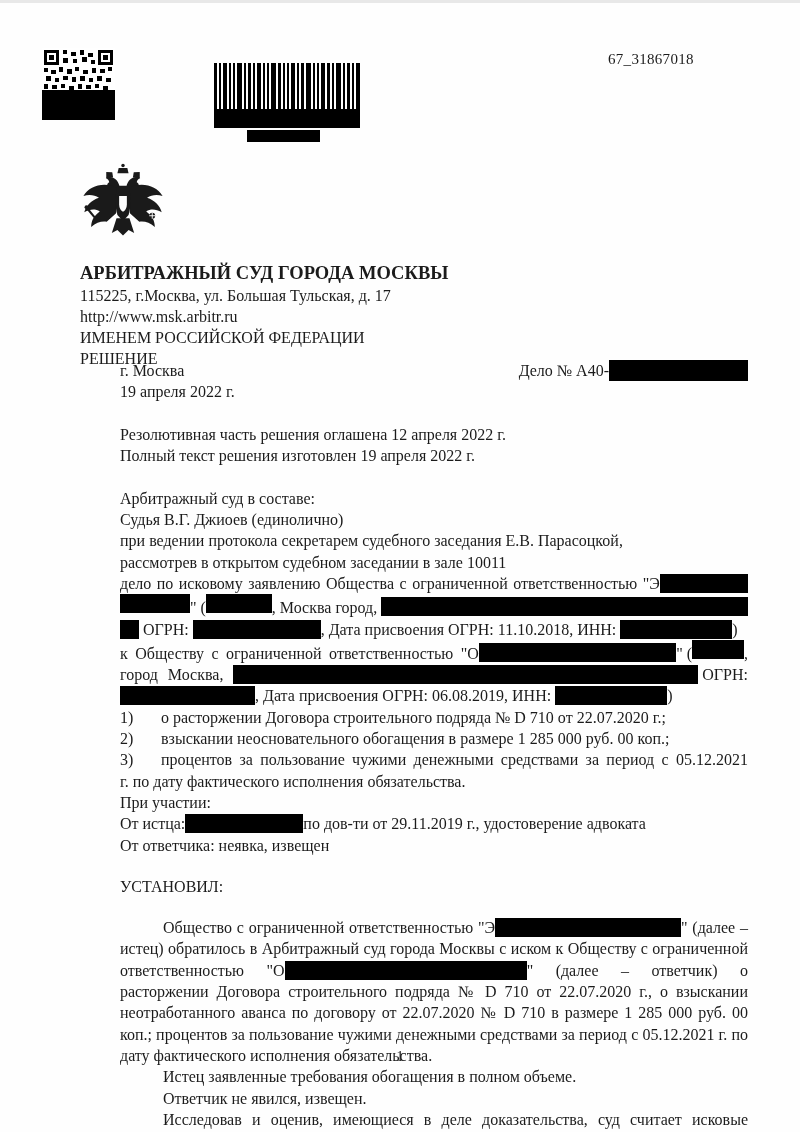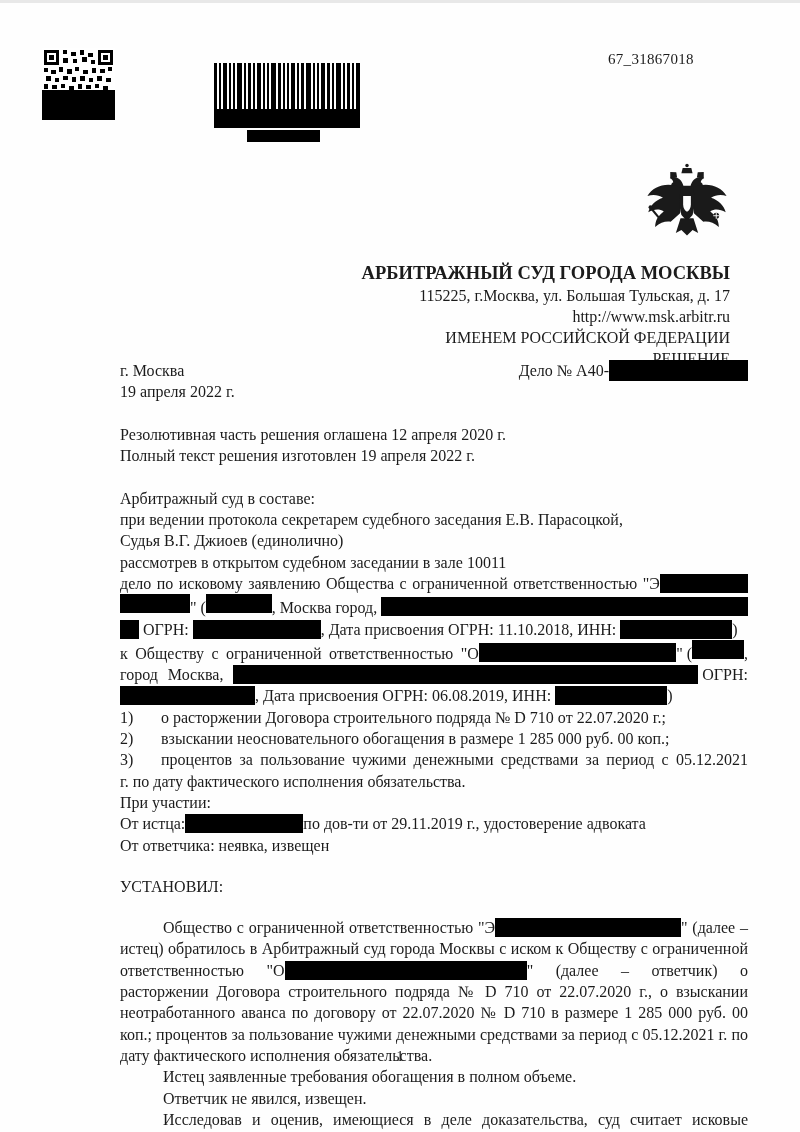--- a/index.html
+++ b/index.html
@@ -9,21 +9,21 @@
     background:#fefefe; color:#1b1b1b;
     font-family:"Liberation Serif","DejaVu Serif",serif;
     font-size:16px; line-height:21.3px; overflow:hidden;
   }
   
   .qr { position:absolute; left:42px; top:45px; }
   .barcode { position:absolute; left:214px; top:60px; }
   .barcode-redact2 { position:absolute; left:247px; top:127px; width:73px; height:12px; background:#000; }
   .docnum { position:absolute; left:608px; top:46px; font-size:15px; letter-spacing:0.3px; }
   
-  .hdr { position:absolute; left:80px; right:70px; top:160px; text-align:right; }
+  .hdr { position:absolute; left:80px; right:70px; top:160px; text-align:left; }
   .crest { line-height:0; margin-bottom:8px; }
   .court-name { font-weight:bold; font-size:18.5px; line-height:24px; }
   .hdr .ln { line-height:21px; }
   
   .content { position:absolute; left:120px; right:52px; top:357px; }
   .row { display:flex; }
   .case-right { margin-left:auto; display:flex; align-items:center; }
   .sp { height:21.3px; }
   .sp2 { height:20px; }
   
@@ -166,26 +166,26 @@
 
     <div class="row">
       <span>г. Москва</span>
       <span class="case-right">
           <span>Дело № А40-</span>
           <span class="rd tall" style="width:139px"></span>
         </span>
     </div>
     <div>19 апреля 2022 г.</div>
     <div class="sp"></div>
-    <div>Резолютивная часть решения оглашена 12 апреля 2020 г.</div>
+    <div>Резолютивная часть решения оглашена 12 апреля 2022 г.</div>
     <div>Полный текст решения изготовлен 19 апреля 2022 г.</div>
     <div class="sp"></div>
     <div>Арбитражный суд в составе:</div>
+    <div>Судья В.Г. Джиоев (единолично)</div>
     <div>при ведении протокола секретарем судебного заседания Е.В. Парасоцкой,</div>
-    <div>Судья В.Г. Джиоев (единолично)</div>
     <div>рассмотрев в открытом судебном заседании в зале 10011</div>
 
     <div class="flexline">
         <span class="ws1">дело по исковому заявлению Общества с ограниченной ответственностью "Э</span>
         <span class="rd grow" style="min-width:46px"></span>
       </div>
     <div class="flexline">
         <span class="rd" style="width:70px"></span>
         <span>" (</span>
         <span class="rd" style="width:66px"></span>

